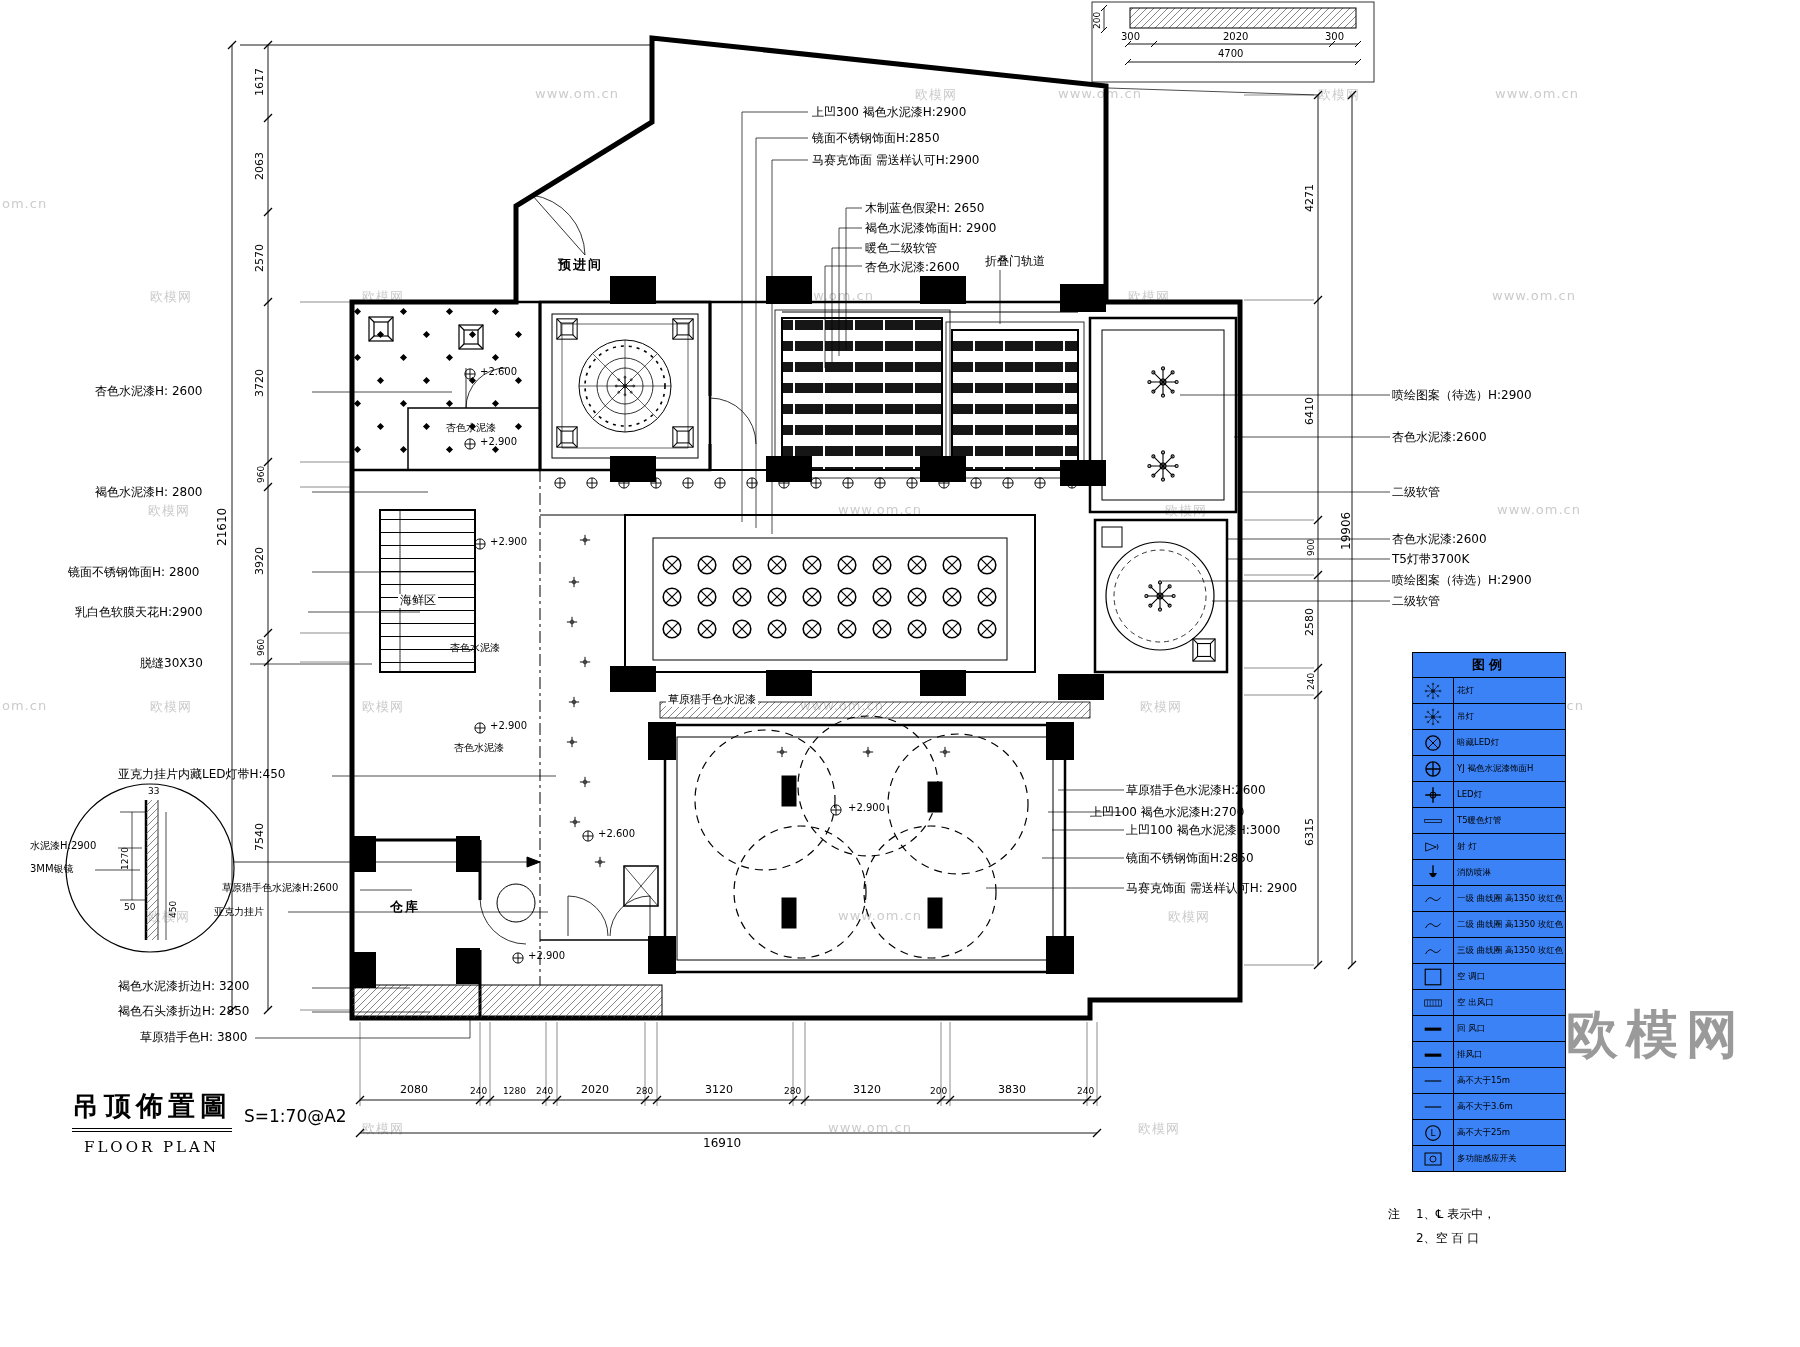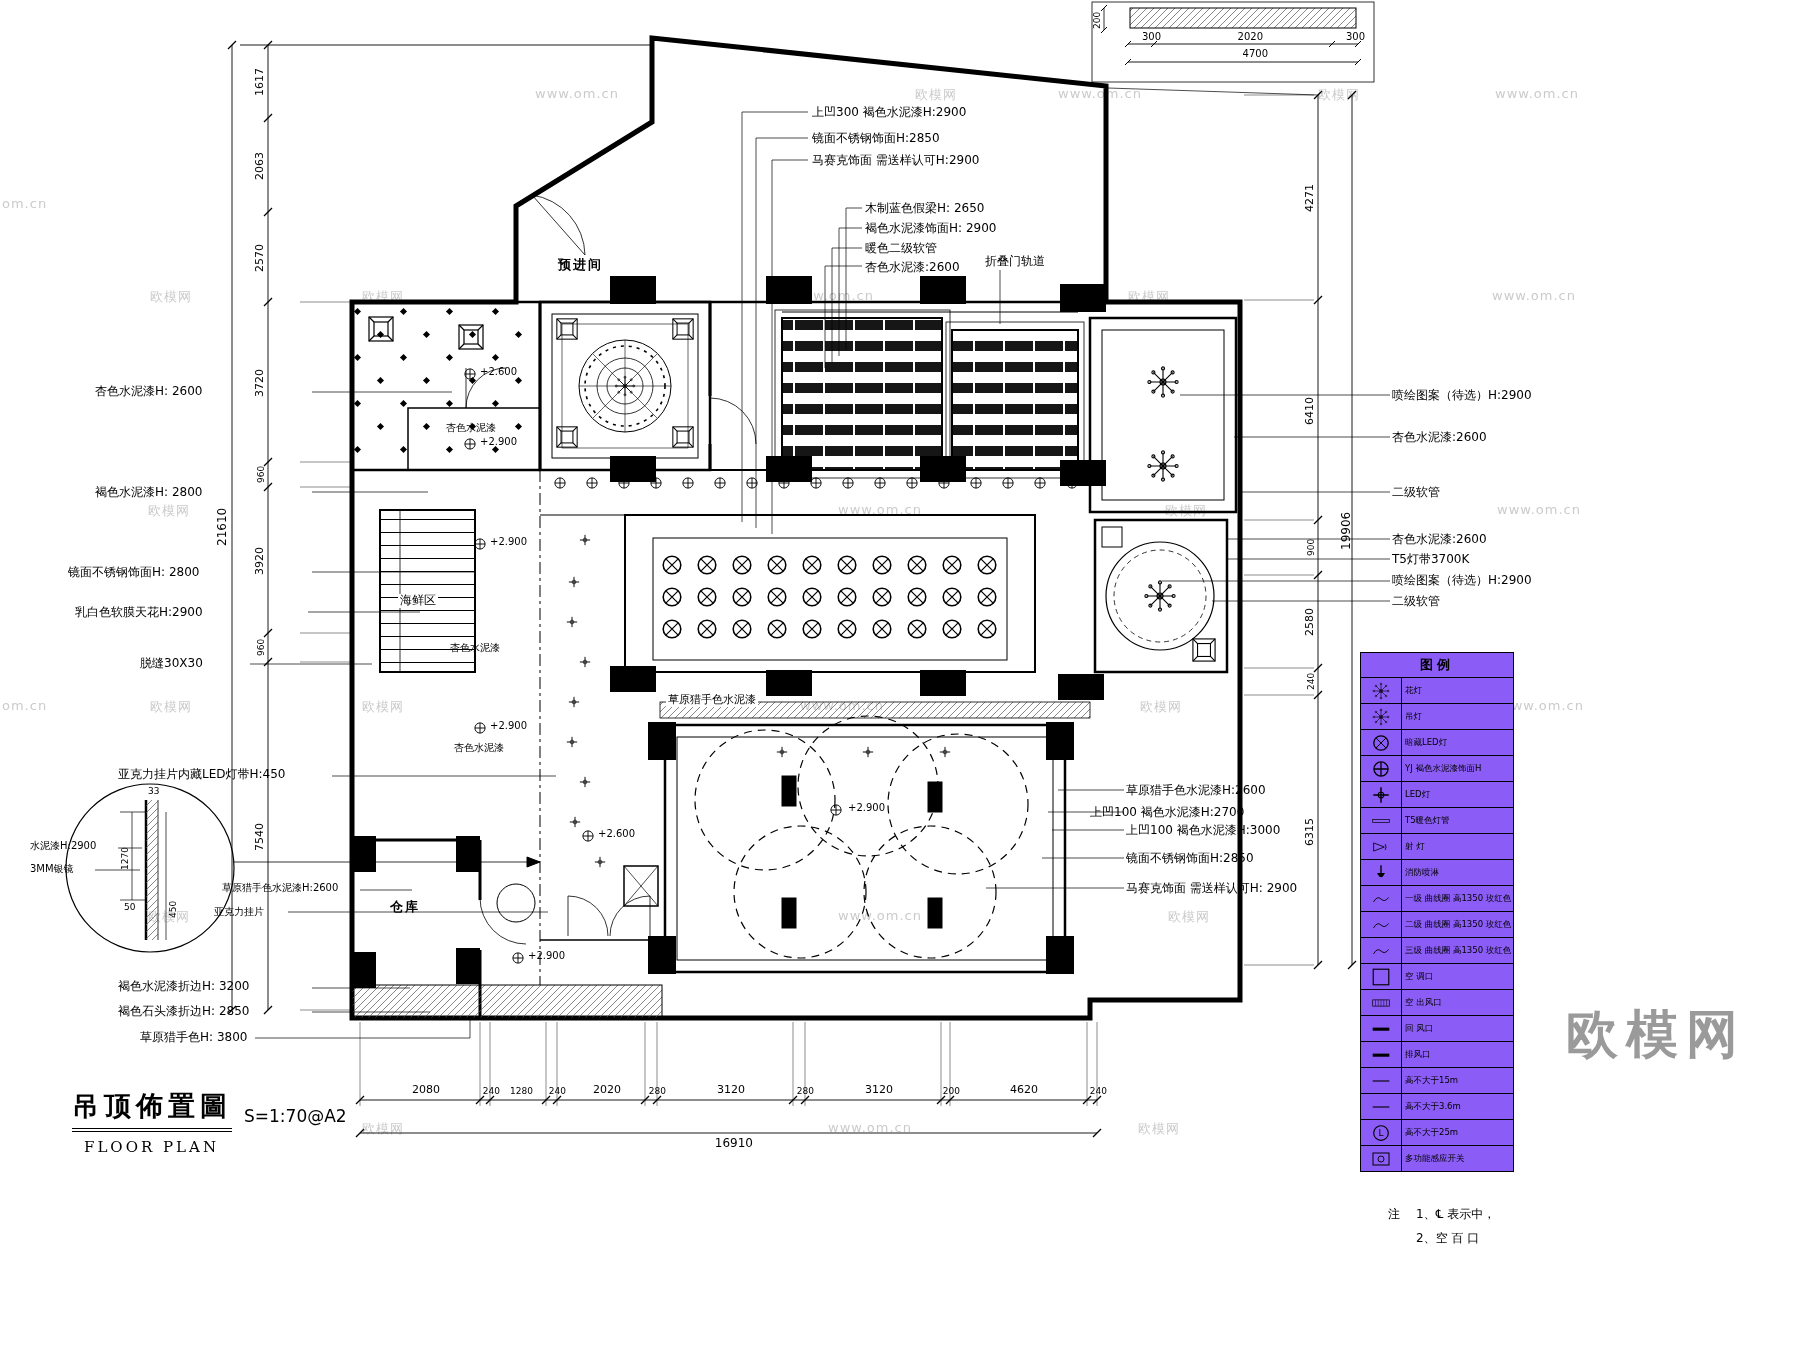--- a/index.html
+++ b/index.html
@@ -4,25 +4,25 @@
 <style>
   html,body{margin:0;padding:0;background:#fff}
   #stage{position:relative;width:1800px;height:1347px;background:#fff;overflow:hidden;
          font-family:"DejaVu Sans","Liberation Sans",sans-serif;color:#000}
   .wm{position:absolute;color:#cbcbcb;font-size:13px;white-space:nowrap;z-index:1;letter-spacing:1px}
   .wm.big{font-size:52px;color:#9a9a9a;font-weight:bold;letter-spacing:8px;z-index:4}
   svg.plan{position:absolute;left:0;top:0;z-index:2}
   .txt{position:absolute;font-size:12px;white-space:nowrap;z-index:3;line-height:1.15}
   .txt.v{transform:rotate(-90deg);transform-origin:left top}
   .txt.s9{font-size:9px}.txt.s10{font-size:10px}.txt.s11{font-size:11px}
-  .txt.ctr{text-align:right}
+  .txt.ctr{text-align:left}
   .txt.bgw{background:#fff;padding:0 2px}
   .txt.room{font-size:13px;font-weight:bold;letter-spacing:2px}
   .txt.big-dim{font-size:12px}
-  #legend{position:absolute;left:1360px;top:652px;width:152px;border:1.4px solid #000;background:#8b5cf6;z-index:3}
+  #legend{position:absolute;left:1412px;top:652px;width:152px;border:1.4px solid #000;background:#3b82f6;z-index:3}
   #legend .hdr{border-bottom:1px solid #000;text-align:center;font-size:13px;font-weight:bold;padding:3px 0;letter-spacing:4px}
   #legend .row{display:flex;align-items:center;height:25px;border-bottom:0.8px solid #000}
   #legend .row:last-child{border-bottom:none}
   #legend .sym{width:40px;min-width:40px;height:100%;display:flex;align-items:center;justify-content:center;border-right:0.8px solid #000}
   #legend .lab{flex:1;font-size:8.5px;padding-left:3px;white-space:nowrap;overflow:hidden}
   #titleblock .t1{position:absolute;left:72px;top:1088px;font-size:27px;font-weight:bold;letter-spacing:5px;
      border-bottom:4px double #000;padding-bottom:4px;z-index:3}
   #titleblock .t2{position:absolute;left:84px;top:1138px;font-size:15px;letter-spacing:3px;z-index:3;font-family:"DejaVu Serif","Liberation Serif",serif}
   #titleblock .t3{position:absolute;left:244px;top:1106px;font-size:17px;z-index:3}
   .note{position:absolute;font-size:12px;z-index:3;white-space:nowrap}
@@ -499,21 +499,21 @@
   <span class="txt s11 ctr" style="left:400px;top:1084px;width:40px">2080</span>
   <span class="txt s9 ctr" style="left:470px;top:1086px;width:30px">240</span>
   <span class="txt s9 ctr" style="left:503px;top:1086px;width:30px">1280</span>
   <span class="txt s9 ctr" style="left:536px;top:1086px;width:30px">240</span>
   <span class="txt s11 ctr" style="left:581px;top:1084px;width:40px">2020</span>
   <span class="txt s9 ctr" style="left:636px;top:1086px;width:30px">280</span>
   <span class="txt s11 ctr" style="left:705px;top:1084px;width:40px">3120</span>
   <span class="txt s9 ctr" style="left:784px;top:1086px;width:30px">280</span>
   <span class="txt s11 ctr" style="left:853px;top:1084px;width:40px">3120</span>
   <span class="txt s9 ctr" style="left:930px;top:1086px;width:30px">200</span>
-  <span class="txt s11 ctr" style="left:998px;top:1084px;width:40px">4620</span>
+  <span class="txt s11 ctr" style="left:998px;top:1084px;width:40px">3830</span>
   <span class="txt s9 ctr" style="left:1077px;top:1086px;width:30px">240</span>
   <span class="txt big-dim ctr" style="left:703px;top:1137px;width:50px">16910</span>
 
   <span class="txt s10 ctr" style="left:1121px;top:31px;width:40px">300</span>
   <span class="txt s10 ctr" style="left:1223px;top:31px;width:40px">2020</span>
   <span class="txt s10 ctr" style="left:1325px;top:31px;width:40px">300</span>
   <span class="txt s10 ctr" style="left:1218px;top:48px;width:50px">4700</span>
   <span class="txt v s9" style="left:1092px;top:29px">200</span>
 
   <span class="txt s9" style="left:148px;top:786px">33</span>

